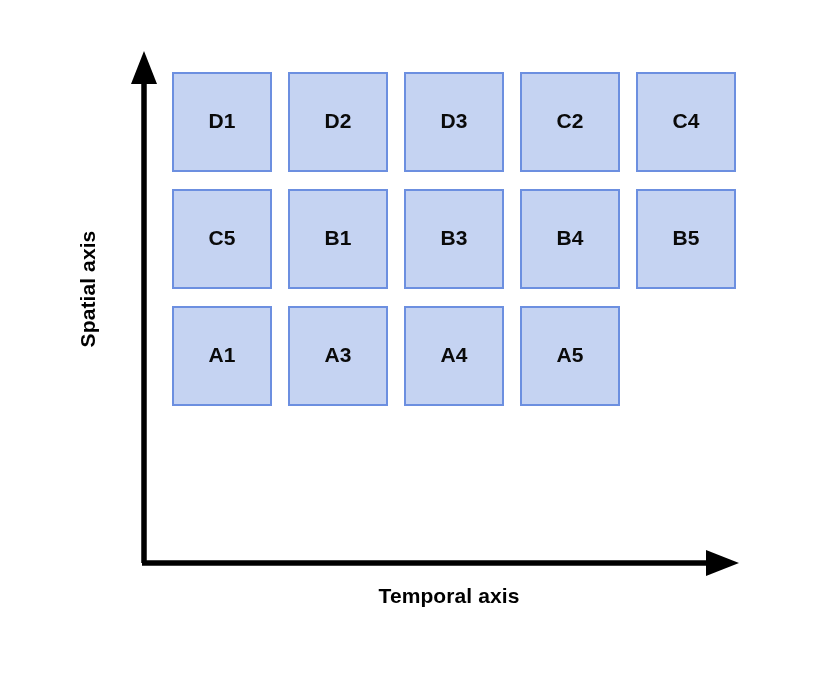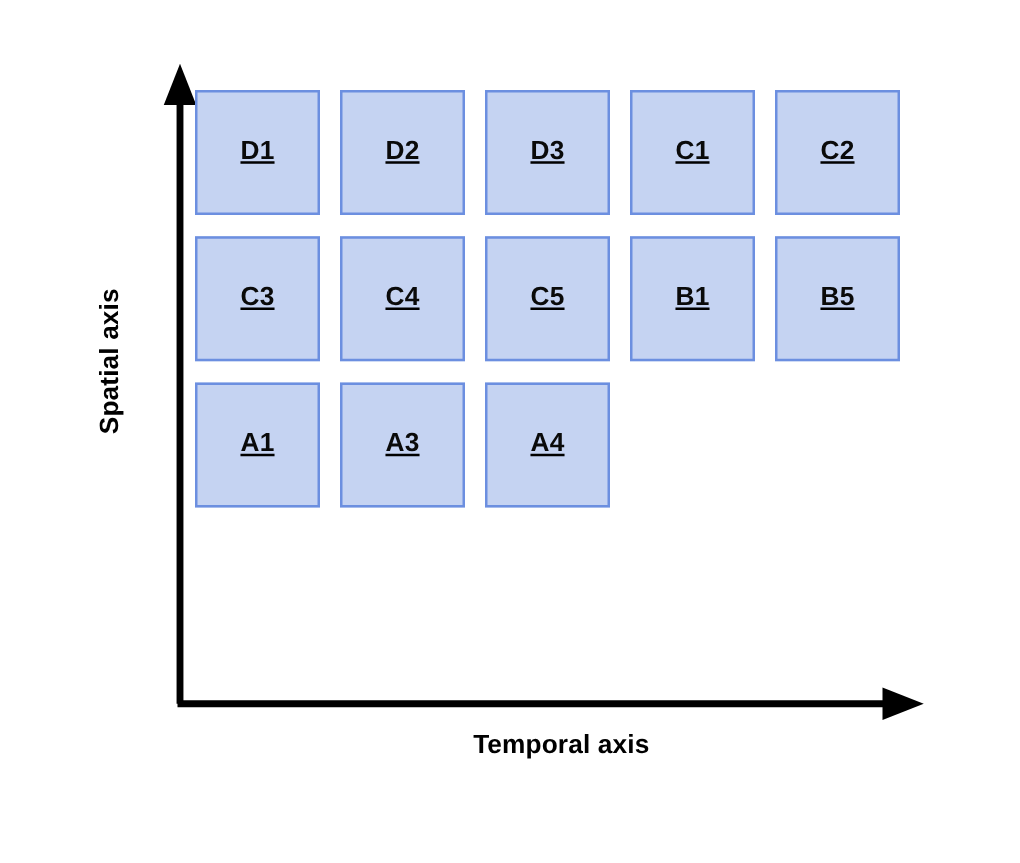--- a/index.html
+++ b/index.html
@@ -62,28 +62,27 @@
     transform: rotate(-90deg) translateY(0px);
     transform-origin: center center;
     position: relative;
     left: -12px;
     top: -56px;
   }
 
   
   #grid {
     position: absolute;
-    left: 156px;
+    left: 172px;
     top: 72px;
     display: grid;
     grid-template-columns: repeat(5, 100px);
     grid-template-rows: repeat(4, 100px);
     column-gap: 16px;
     row-gap: 17px;
-    text-decoration: underline;
   }
   .cell {
     width: 100px;
     height: 100px;
     box-sizing: border-box;
     background: #c5d3f2;
     border: 2px solid #6c8fe0;
     display: flex;
     align-items: center;
     justify-content: center;
@@ -131,46 +130,49 @@
       <span class="cell-label">D1</span>
     </div>
     <div class="cell">
       <span class="cell-label">D2</span>
     </div>
     <div class="cell">
       <span class="cell-label">D3</span>
     </div>
 
     <div class="cell">
-      <span class="cell-label">C1</span>
-    </div>
-    <div class="cell">
       <span class="cell-label">C2</span>
-    </div>
-    <div class="cell">
-      <span class="cell-label">C3</span>
     </div>
     <div class="cell">
       <span class="cell-label">C4</span>
     </div>
     <div class="cell">
       <span class="cell-label">C5</span>
     </div>
 
     <div class="cell">
       <span class="cell-label">B1</span>
+    </div>
+    <div class="cell">
+      <span class="cell-label">B3</span>
+    </div>
+    <div class="cell">
+      <span class="cell-label">B4</span>
     </div>
     <div class="cell">
       <span class="cell-label">B5</span>
     </div>
 
     <div class="cell">
       <span class="cell-label">A1</span>
     </div>
     <div class="cell">
       <span class="cell-label">A3</span>
     </div>
     <div class="cell">
       <span class="cell-label">A4</span>
     </div>
+    <div class="cell">
+      <span class="cell-label">A5</span>
+    </div>
 
   </div>
 </div>
 
 </body></html>

